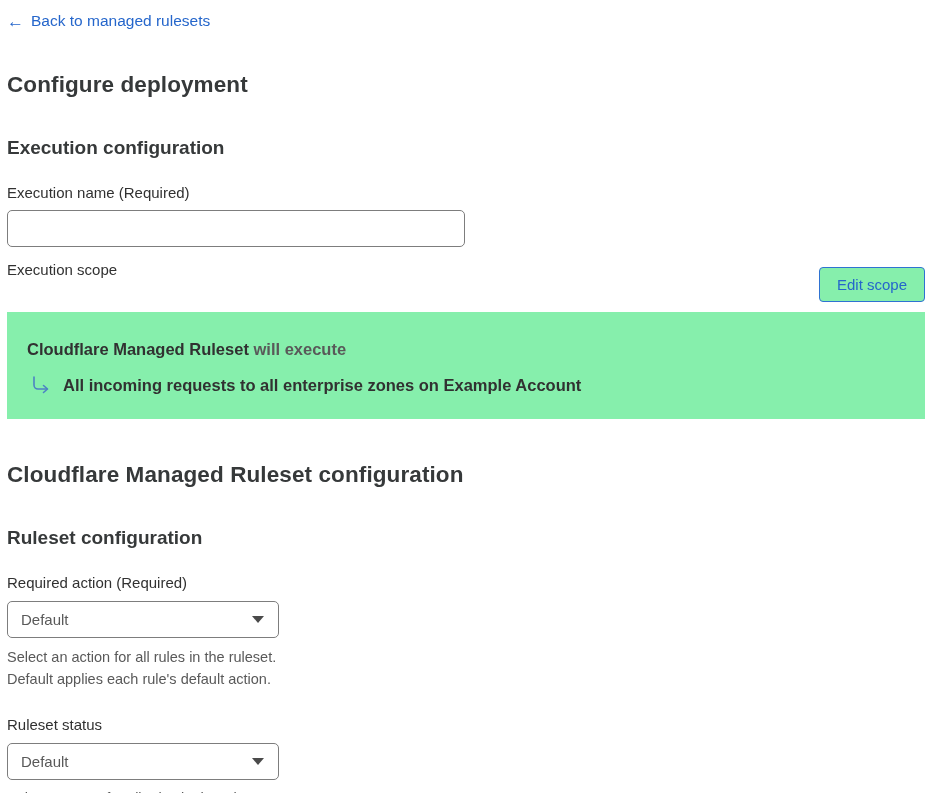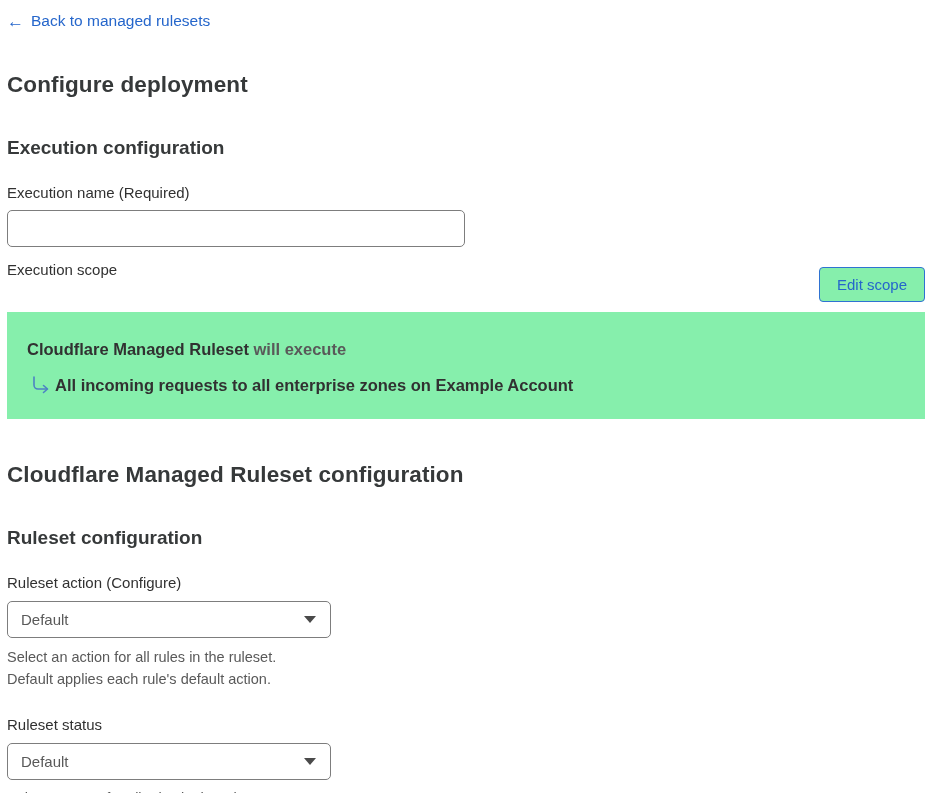--- a/index.html
+++ b/index.html
@@ -90,30 +90,30 @@
     padding: 28px 20px 24px 20px;
     font-weight: bold;
   }
   .scope-panel .line1 { font-size: 16.5px; }
   .scope-panel .line1 .ruleset-name { color: #313131; }
   .scope-panel .line1 .muted { color: #595959; }
   .scope-panel .line2 {
     margin: 17px 0 0 4px;
     display: flex;
     align-items: center;
-    gap: 4px;
+    gap: 12px;
     font-size: 16.5px;
     color: #313131;
   }
   .corner-arrow { flex: 0 0 auto; display: inline-flex; }
 
   
   .dropdown {
     margin-top: 10px;
-    width: 324px;
+    width: 272px;
     height: 37px;
     border: 1px solid #7d7d7d;
     border-radius: 5px;
     background: #fff;
     display: flex;
     align-items: center;
     justify-content: space-between;
     padding: 0 14px 0 13px;
     cursor: pointer;
   }
@@ -168,21 +168,21 @@
         </svg>
       </span>
       <span>All incoming requests to all enterprise zones on Example Account</span>
     </div>
   </div>
 
   <h1 class="page-title" style="margin-top:43px;">Cloudflare Managed Ruleset configuration</h1>
 
   <h2 class="section-heading">Ruleset configuration</h2>
 
-  <div class="field-label">Ruleset action (Configure)</div>
+  <div class="field-label">Required action (Required)</div>
   <div class="dropdown">
     <span class="value">Default</span>
     <span class="caret"></span>
   </div>
   <div class="help-text">
     <span class="help-line">Select an action for all rules in the ruleset.</span>
     <span class="help-line">Default applies each rule's default action.</span>
   </div>
 
   <div class="field-label status-label">Ruleset status</div>

